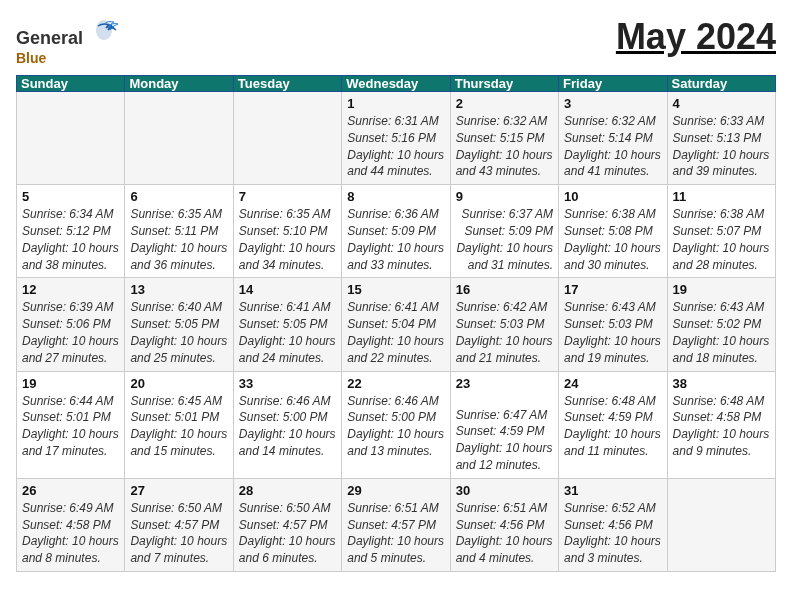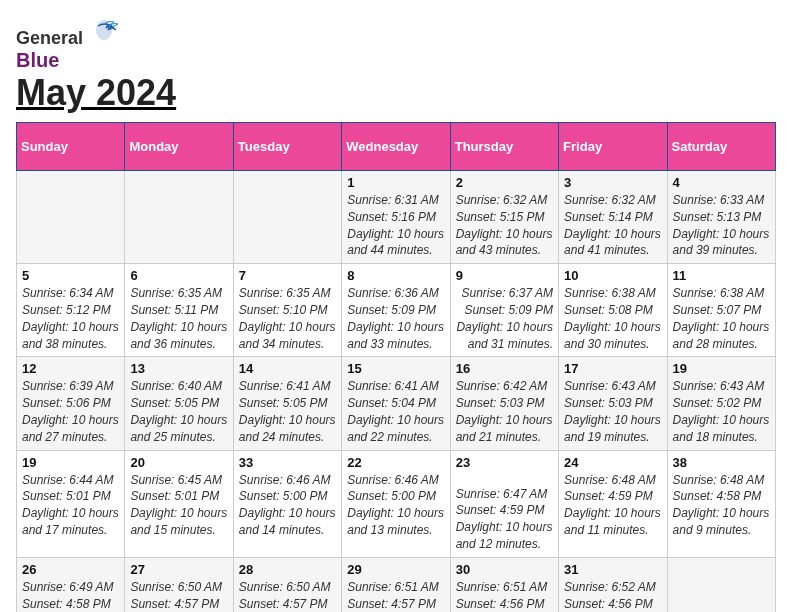--- a/index.html
+++ b/index.html
@@ -8,35 +8,34 @@
       background: #fff;
       width: 792px;
       min-height: 612px;
       padding: 16px;
     }
     .header {
       display: flex;
       justify-content: space-between;
       align-items: flex-start;
       margin-bottom: 8px;
-      flex-direction: column;
     }
     .logo {
       display: flex;
       align-items: center;
     }
     .logo-text-general {
       font-size: 18px;
       font-weight: bold;
       color: #333;
     }
     .logo-text-blue {
-      font-size: 20px;
-      font-weight: bold;
-      color: #701a75;
+      font-size: 14px;
+      font-weight: bold;
+      color: #a16207;
       margin-top: 28px;
     }
     .logo-icon {
       width: 28px;
       height: 28px;
       margin-left: 2px;
     }
     .title-block {
       text-align: right;
       text-decoration: underline;
@@ -50,23 +49,23 @@
       font-size: 16px;
       color: #444;
       font-weight: normal;
     }
     table {
       width: 100%;
       border-collapse: collapse;
       font-size: 11px;
     }
     thead tr th {
-      background-color: #ec4899;
+      background-color: #0f766e;
       color: #fff;
-      padding: 16px 4px;
+      padding: 0 4px;
       text-align: left;
       font-size: 13px;
       font-weight: bold;
       border: 1px solid #1a5090;
     }
     tbody tr td {
       border: 1px solid #ccc;
       vertical-align: top;
       padding: 4px 5px;
       min-height: 80px;

